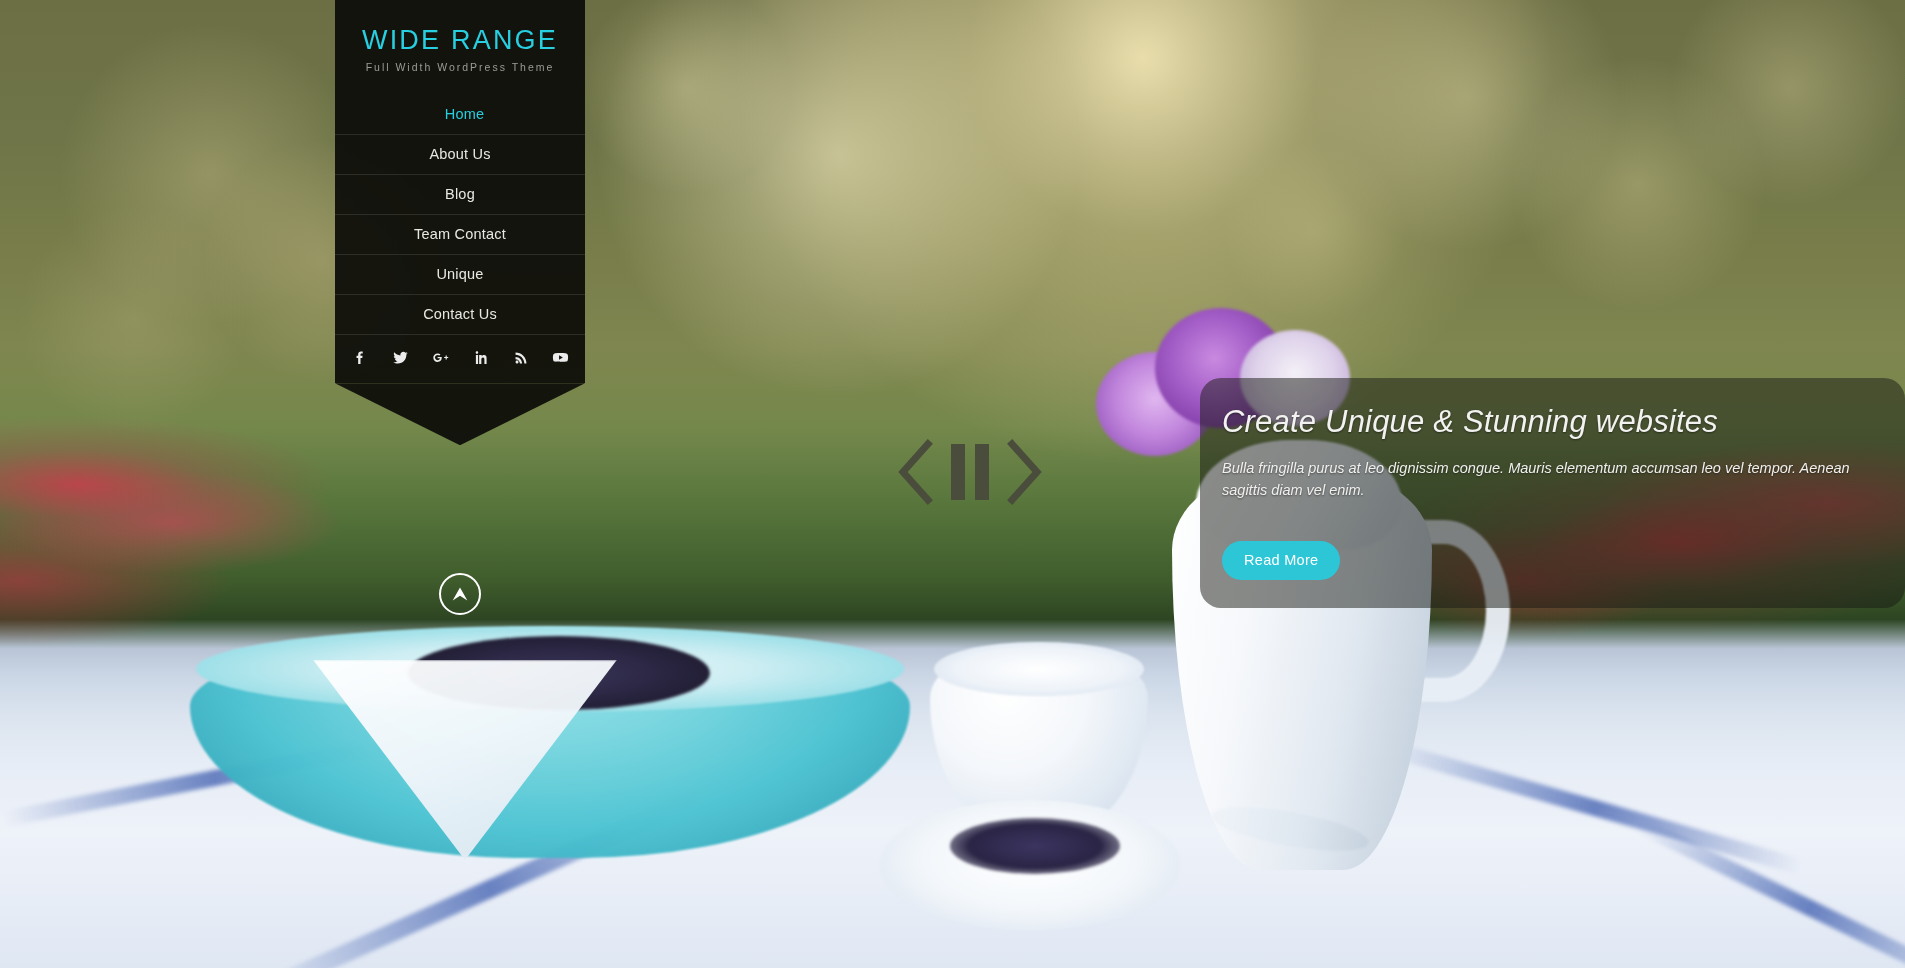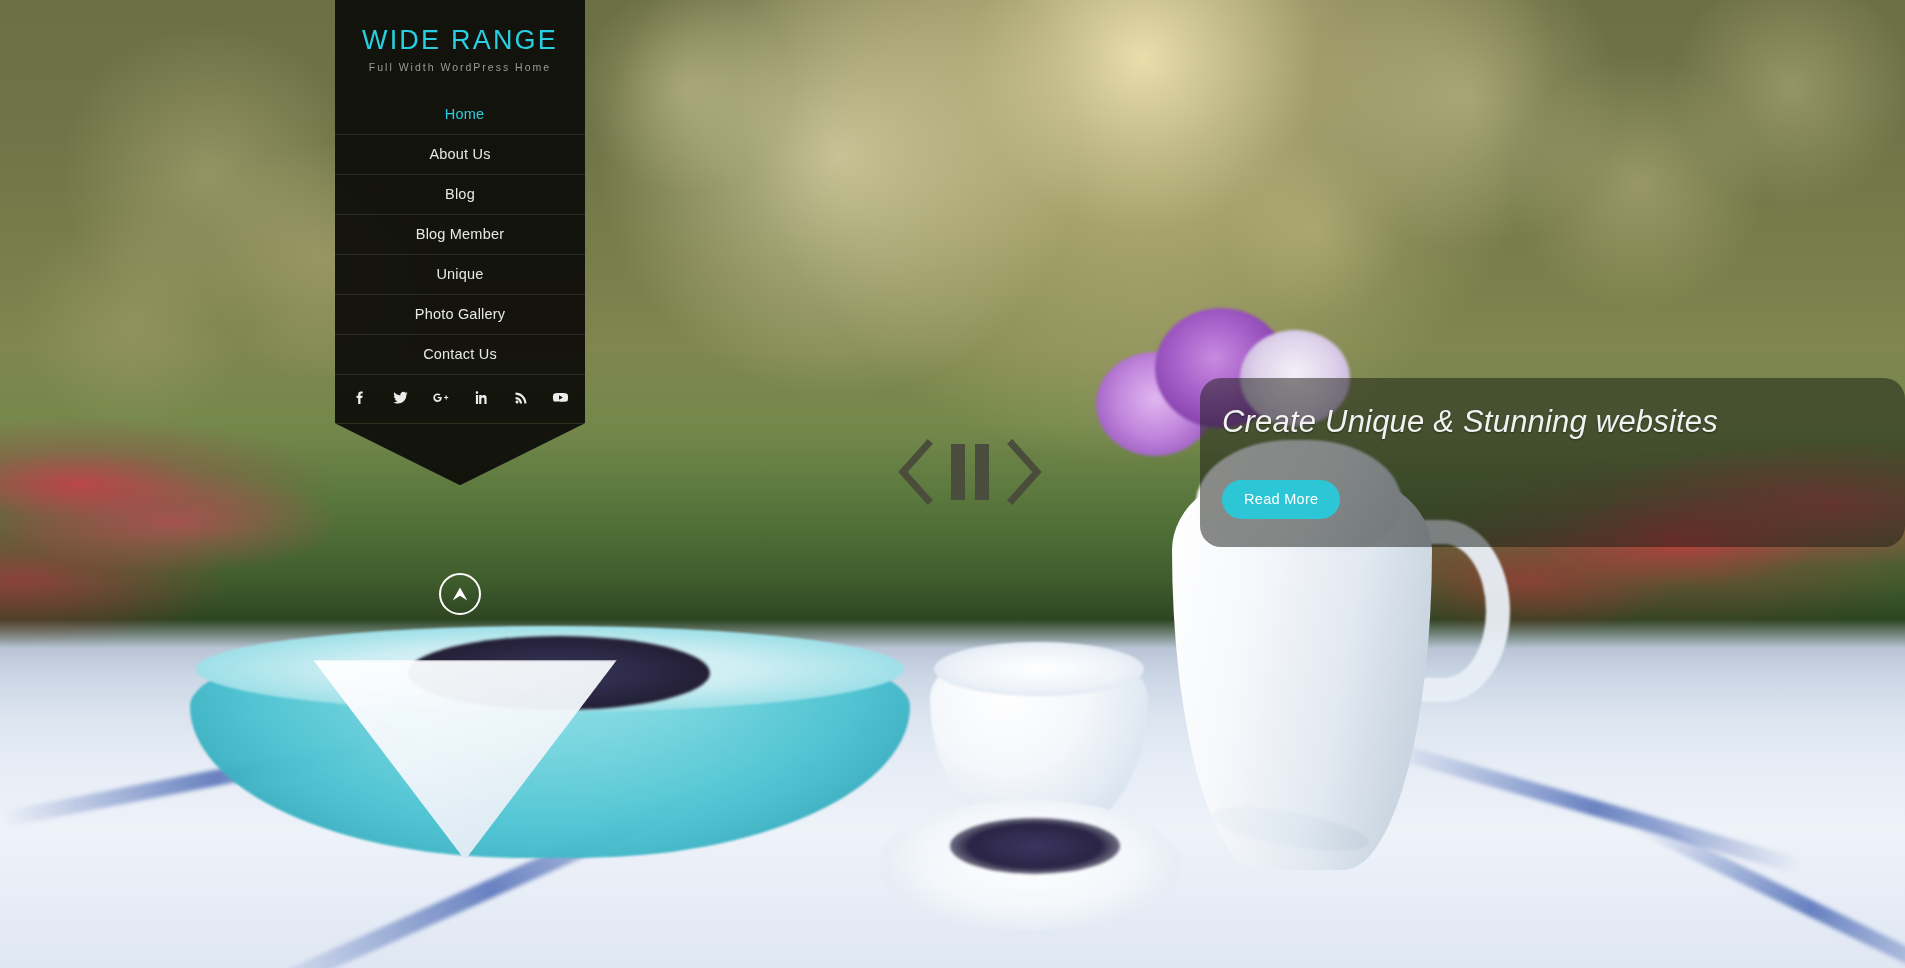--- a/index.html
+++ b/index.html
@@ -376,30 +376,29 @@
 
   <div class="saucer"></div>
   <div class="saucer-berries"></div>
   <div class="spoon"></div>
 
   <aside class="sidebar">
     <div class="sidebar-panel">
 
       <div class="brand">
         <div class="brand-title">WIDE RANGE</div>
-        <div class="brand-tagline">Full Width WordPress Home</div>
+        <div class="brand-tagline">Full Width WordPress Theme</div>
       </div>
 
       <ul class="nav">
         <li class="nav-item active">Home</li>
         <li class="nav-item">About Us</li>
         <li class="nav-item">Blog</li>
-        <li class="nav-item">Blog Member</li>
+        <li class="nav-item">Team Contact</li>
         <li class="nav-item">Unique</li>
-        <li class="nav-item">Photo Gallery</li>
         <li class="nav-item">Contact Us</li>
       </ul>
 
       <div class="social">
         <span class="social-icon" title="Facebook">
           <svg viewBox="0 0 24 24">
               <path d="M15.1 3.5h-2.4c-2.4 0-4 1.6-4 4.1v2.1H6.4v3.1h2.3V21h3.3v-8.2h2.5l.4-3.1h-2.9V7.9c0-.9.3-1.5 1.5-1.5h1.6V3.5z"></path>
             </svg>
         </span>
         <span class="social-icon" title="Twitter">
@@ -454,16 +453,17 @@
     </span>
     <span class="ctrl ctrl-arrow">
       <svg viewBox="0 0 42 68">
           <polyline points="9,6 34,34 9,62"></polyline>
         </svg>
     </span>
   </div>
 
   <div class="caption">
     <h2 class="caption-title">Create Unique &amp; Stunning websites</h2>
+    <p class="caption-text">Bulla fringilla purus at leo dignissim congue. Mauris elementum accumsan leo vel tempor. Aenean sagittis diam vel enim.</p>
     <button class="read-more">Read More</button>
   </div>
 
 </div>
 
 </body></html>

